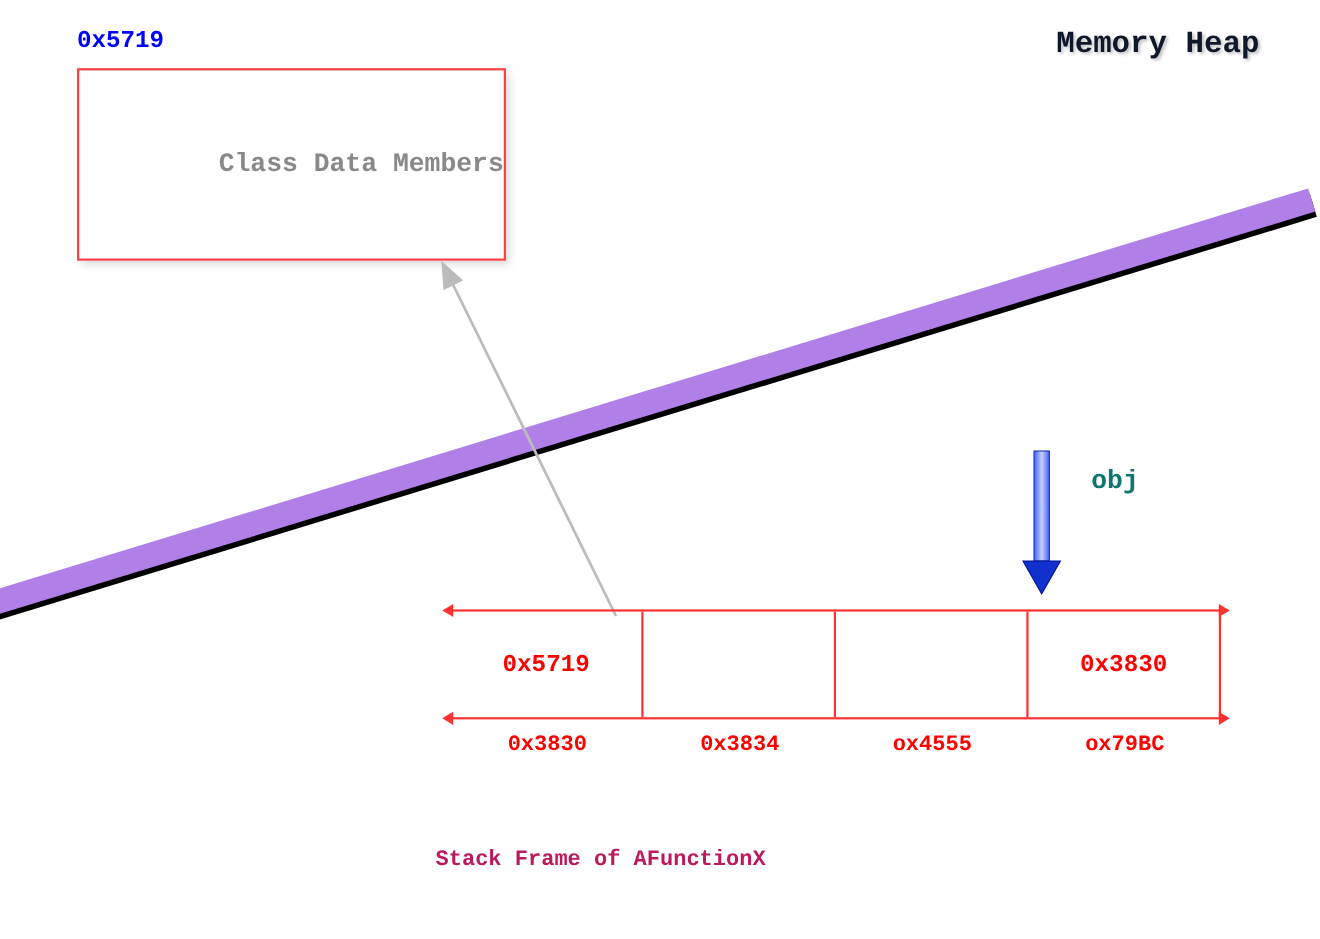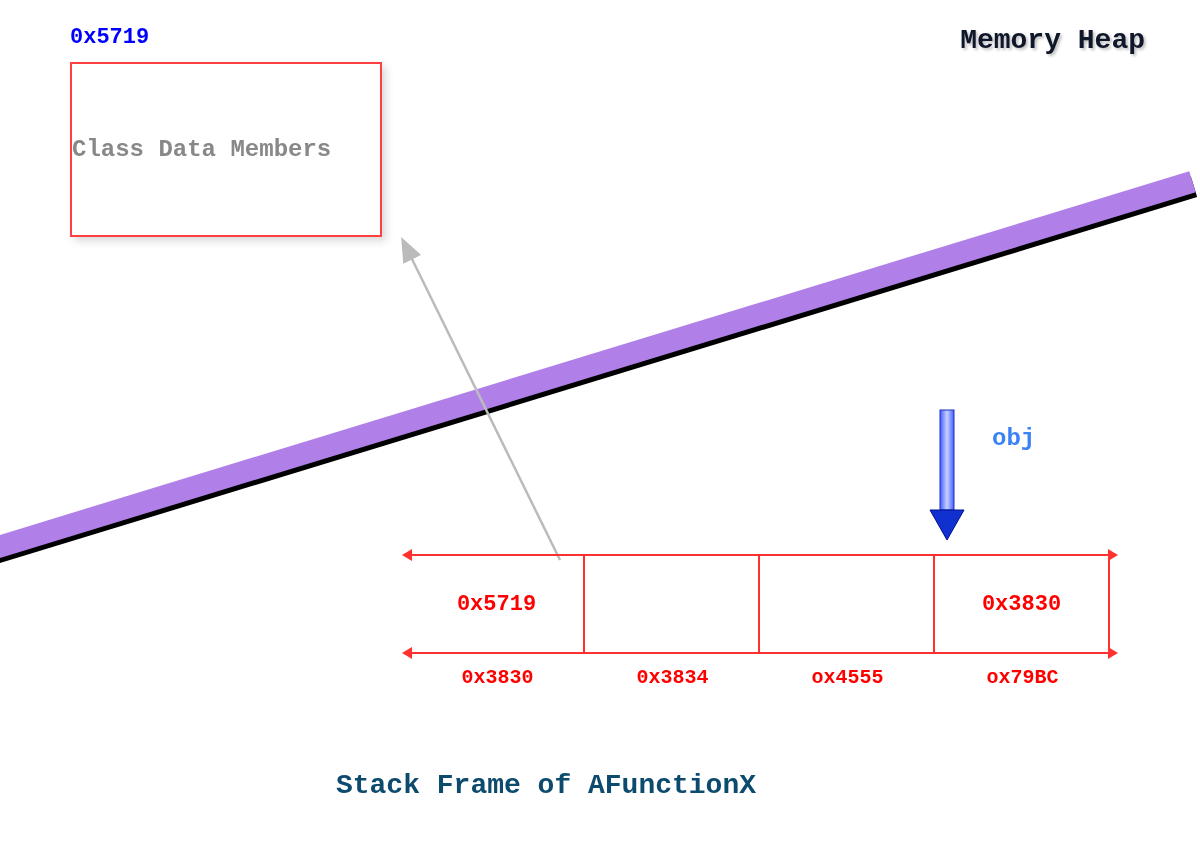--- a/index.html
+++ b/index.html
@@ -25,29 +25,30 @@
       right: 55px;
       color: #0f172a;
       font-weight: bold;
       font-size: 28px;
       text-shadow: 2px 2px 3px rgba(0,0,0,0.25);
     }
     .heap-box {
       position: absolute;
       top: 62px;
       left: 70px;
-      width: 312px;
+      width: 390px;
       height: 175px;
       border: 2px solid #ff4040;
       background: #ffffff;
       display: flex;
       align-items: center;
-      justify-content: flex-start;
+      justify-content: flex-end;
       text-align: center;
       box-shadow: 4px 4px 8px rgba(0,0,0,0.15);
+      padding-left: 32px;
     }
     .heap-box-text {
       color: #888888;
       font-size: 24px;
       font-weight: bold;
       line-height: 1.4;
     }
     .diag-bar {
       position: absolute;
       top: 355px;
@@ -112,29 +113,29 @@
       font-size: 20px;
       font-weight: bold;
       color: #ff0000;
     }
     .stack-title {
       position: absolute;
       top: 770px;
       left: 0;
       width: 1092px;
       text-align: center;
-      color: #0c4a6e;
+      color: #be185d;
       font-weight: bold;
-      font-size: 28px;
+      font-size: 20px;
     }
     .obj-label {
       position: absolute;
       top: 425px;
       left: 992px;
-      color: #3b82f6;
+      color: #0f766e;
       font-weight: bold;
       font-size: 24px;
     }
     .svg-layer {
       position: absolute;
       top: 0; left: 0;
       width: 1200px; height: 854px;
       pointer-events: none;
     }
   </style>

